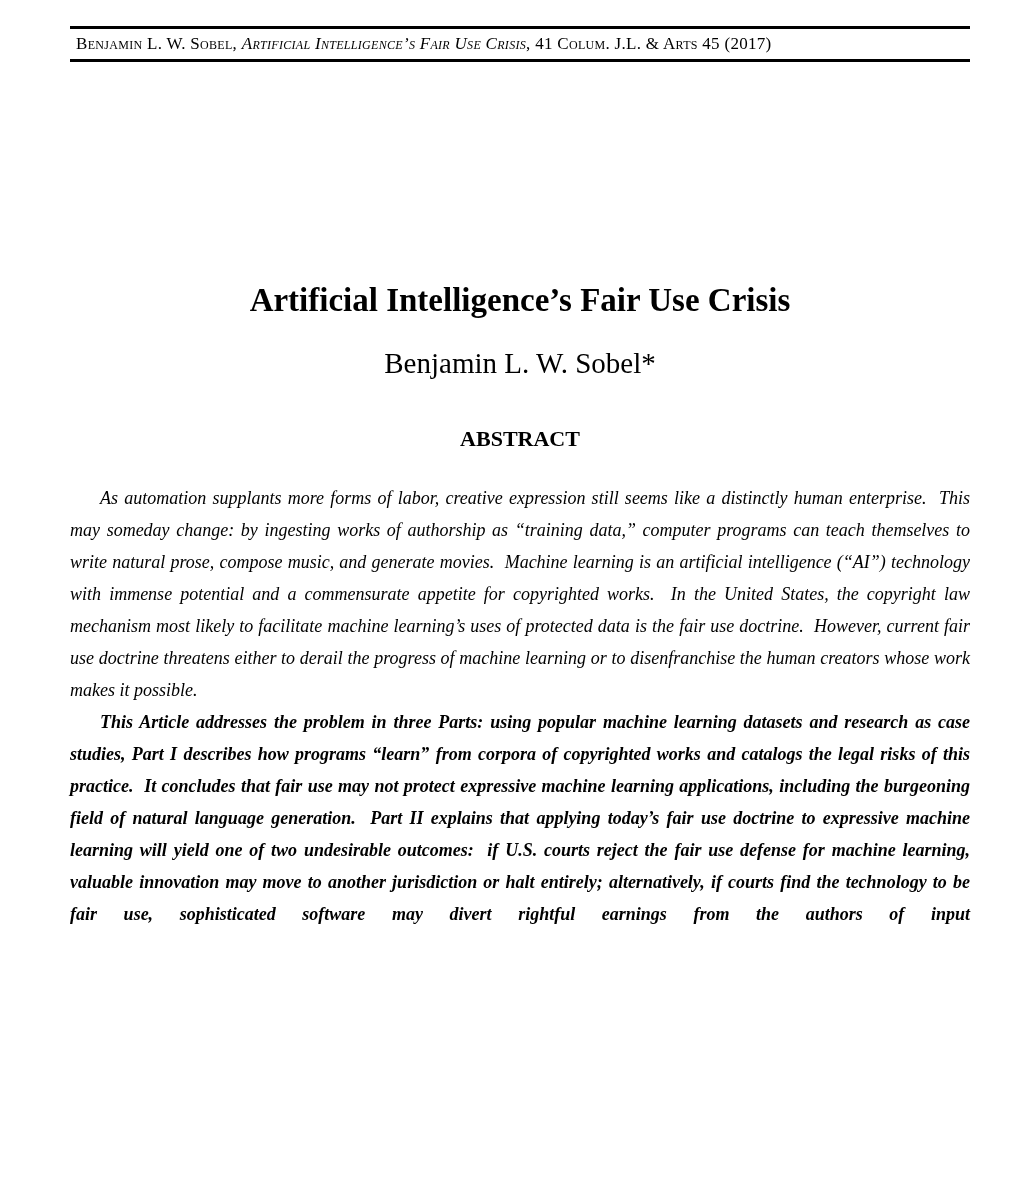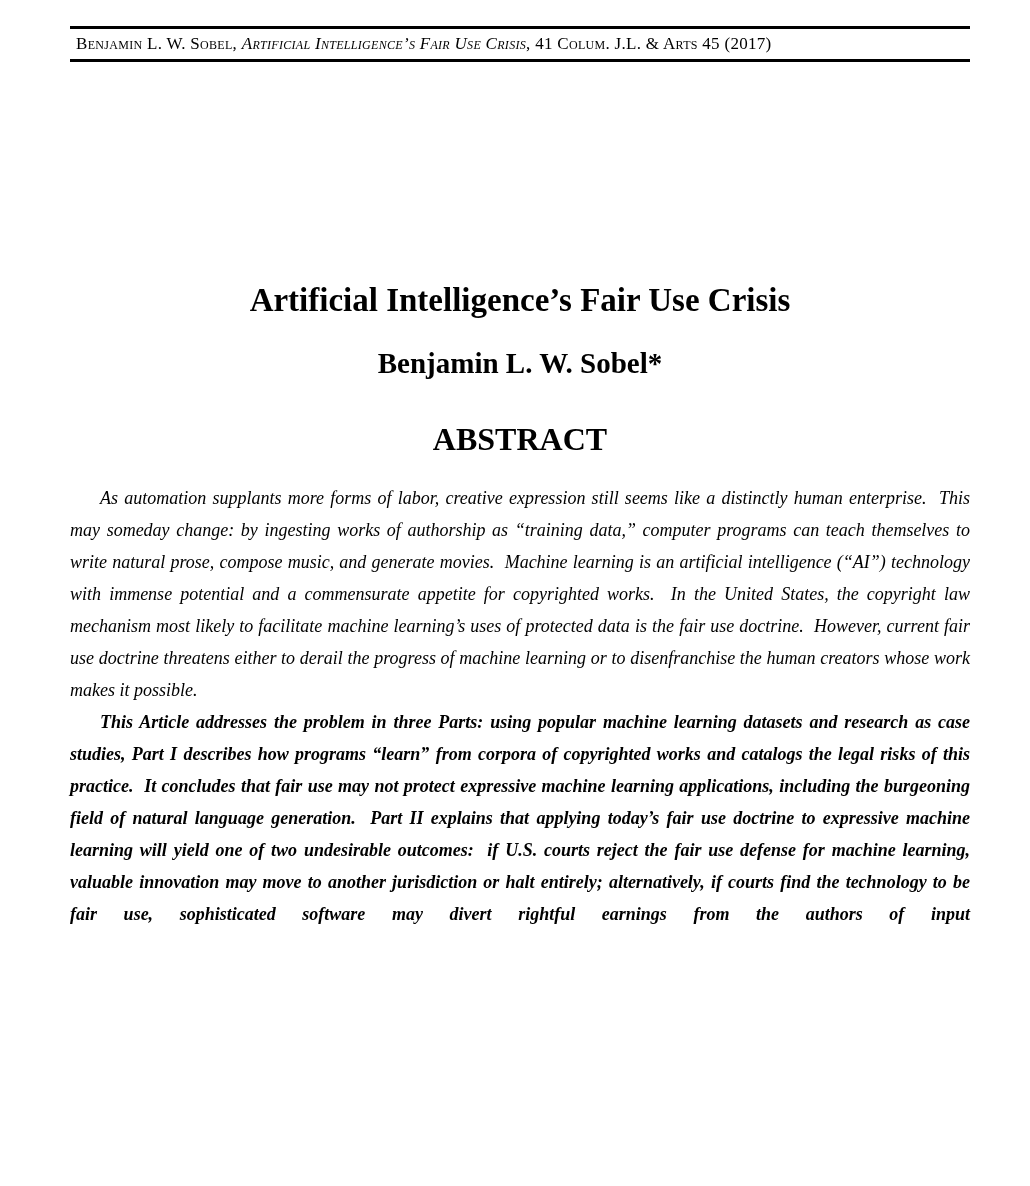--- a/index.html
+++ b/index.html
@@ -40,26 +40,26 @@
     text-align: center;
     font-size: 33px;
     line-height: 40px;
     font-weight: bold;
   }
   .author-byline {
     margin-top: 26px;
     text-align: center;
     font-size: 29px;
     line-height: 34px;
-    font-weight: bold;
+    font-weight: normal;
   }
   .abstract-heading {
     margin-top: 42px;
     text-align: center;
-    font-size: 32px;
+    font-size: 22px;
     line-height: 34px;
     font-weight: bold;
   }
   .abstract-body {
     margin-top: 26px;
     font-style: italic;
     font-size: 18px;
     line-height: 32px;
     text-align: justify;
   }

